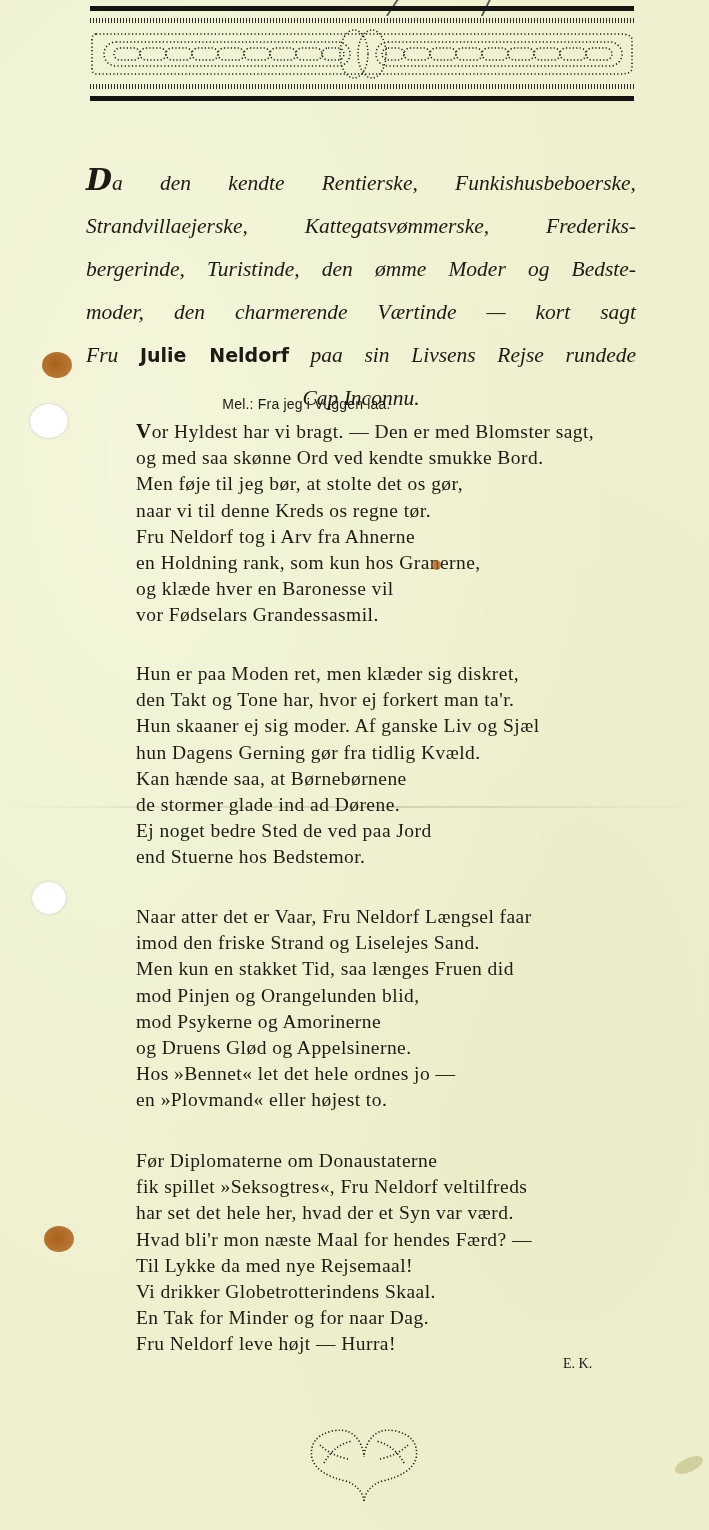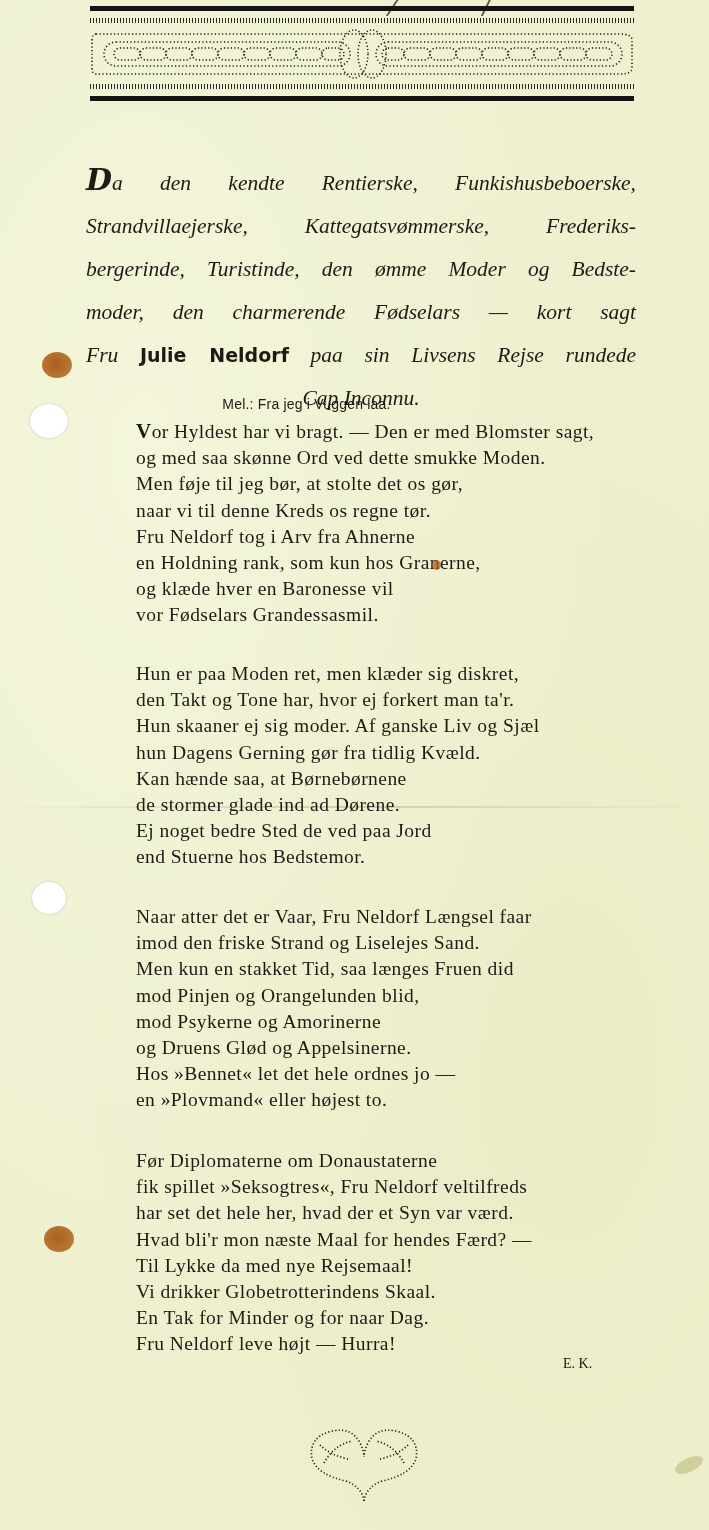--- a/index.html
+++ b/index.html
@@ -135,30 +135,30 @@
     <ellipse cx="282" cy="26" rx="14" ry="24"></ellipse>
   </g>
 </svg>
 <div class="rule-dash" style="top:84px;"></div>
 <div class="rule-thick" style="top:96px;"></div>
 
 <div class="intro">
   <span class="dropcap">D</span><span>a den kendte Rentierske, Funkishusbeboerske,</span><br>
   <span>Strandvillaejerske, Kattegatsvømmerske, Frederiks-</span><br>
   <span>bergerinde, Turistinde, den ømme Moder og Bedste-</span><br>
-  <span>moder, den charmerende Fødselars — kort sagt</span><br>
+  <span>moder, den charmerende Værtinde — kort sagt</span><br>
   <span>Fru </span><span class="name">Julie Neldorf</span><span> paa sin Livsens Rejse rundede</span><br>
   <span class="last">Cap Inconnu.</span>
 </div>
 
 <div class="melody">Mel.: Fra jeg i Vuggen laa.</div>
 
 <div class="stanza" style="top:418px;">
   <span class="line"><span class="first-letter">V</span><span>or Hyldest har vi bragt. — Den er med Blomster sagt,</span></span>
-  <span class="line">og med saa skønne Ord ved dette smukke Moden.</span>
+  <span class="line">og med saa skønne Ord ved kendte smukke Bord.</span>
   <span class="line">Men føje til jeg bør, at stolte det os gør,</span>
   <span class="line">naar vi til denne Kreds os regne tør.</span>
   <span class="line">Fru Neldorf tog i Arv fra Ahnerne</span>
   <span class="line">en Holdning rank, som kun hos Granerne,</span>
   <span class="line">og klæde hver en Baronesse vil</span>
   <span class="line">vor Fødselars Grandessasmil.</span>
 </div>
 
 <div class="stanza" style="top:661px;">
   <span class="line">Hun er paa Moden ret, men klæder sig diskret,</span>

